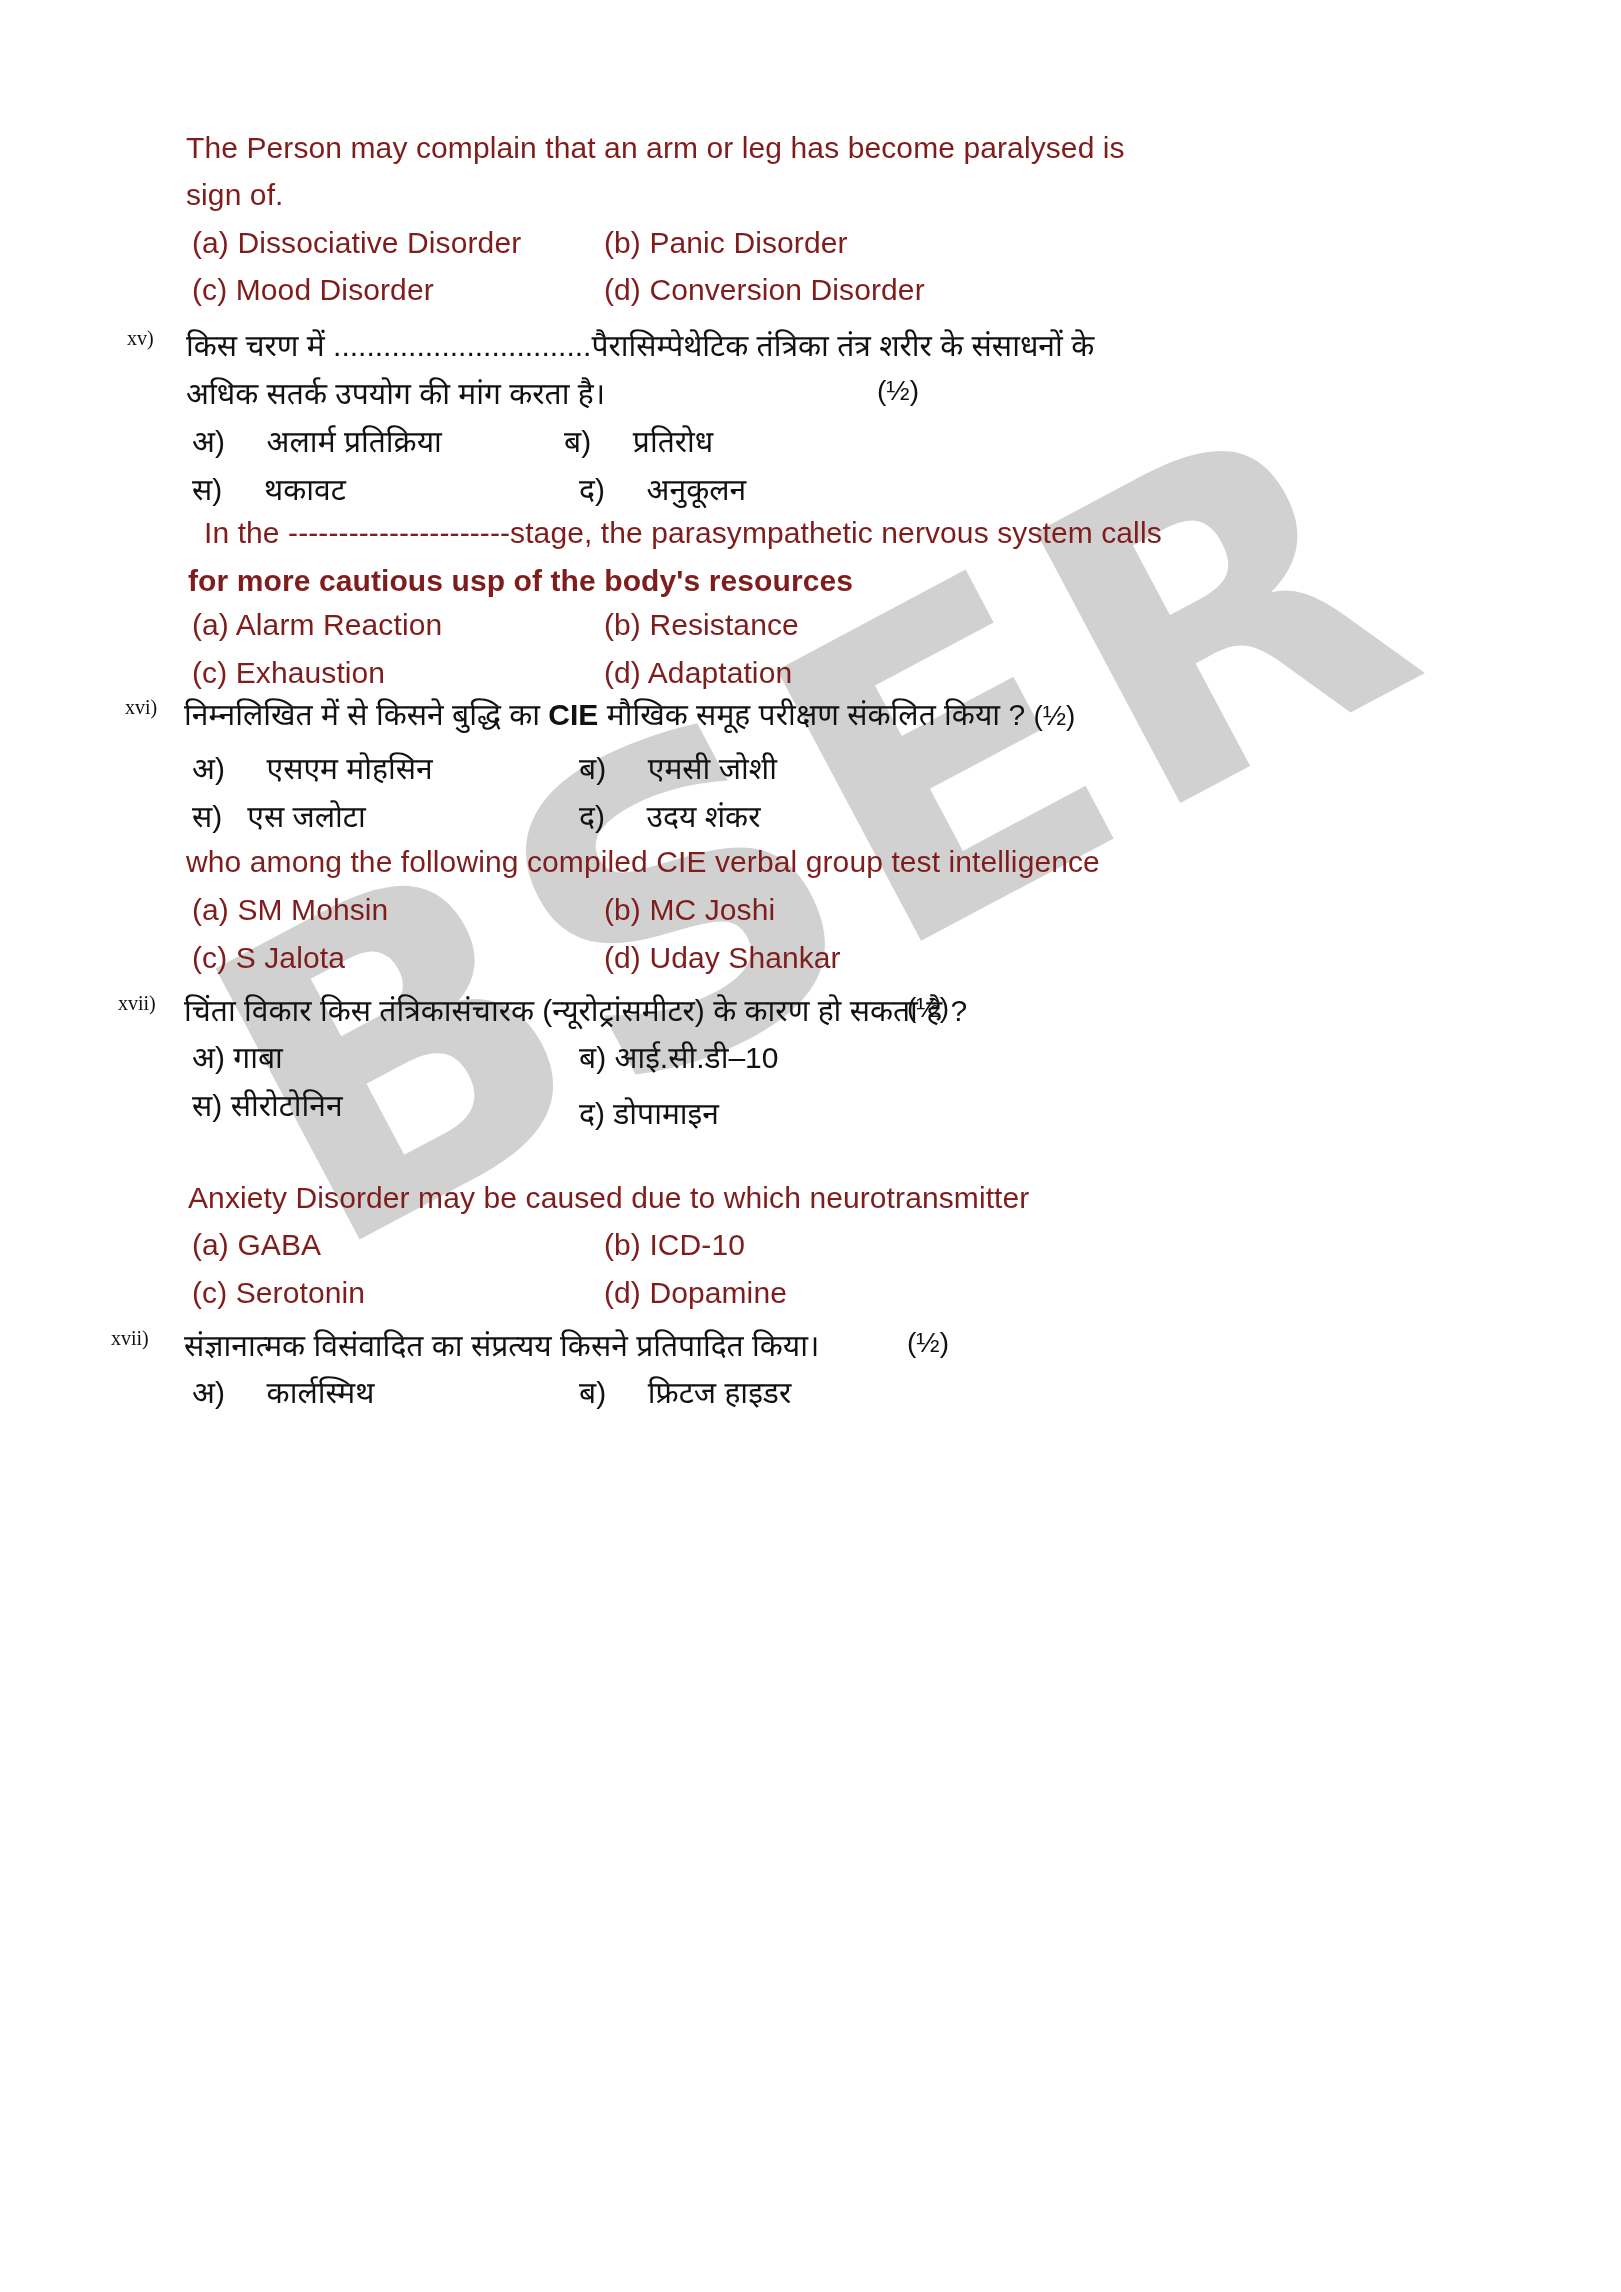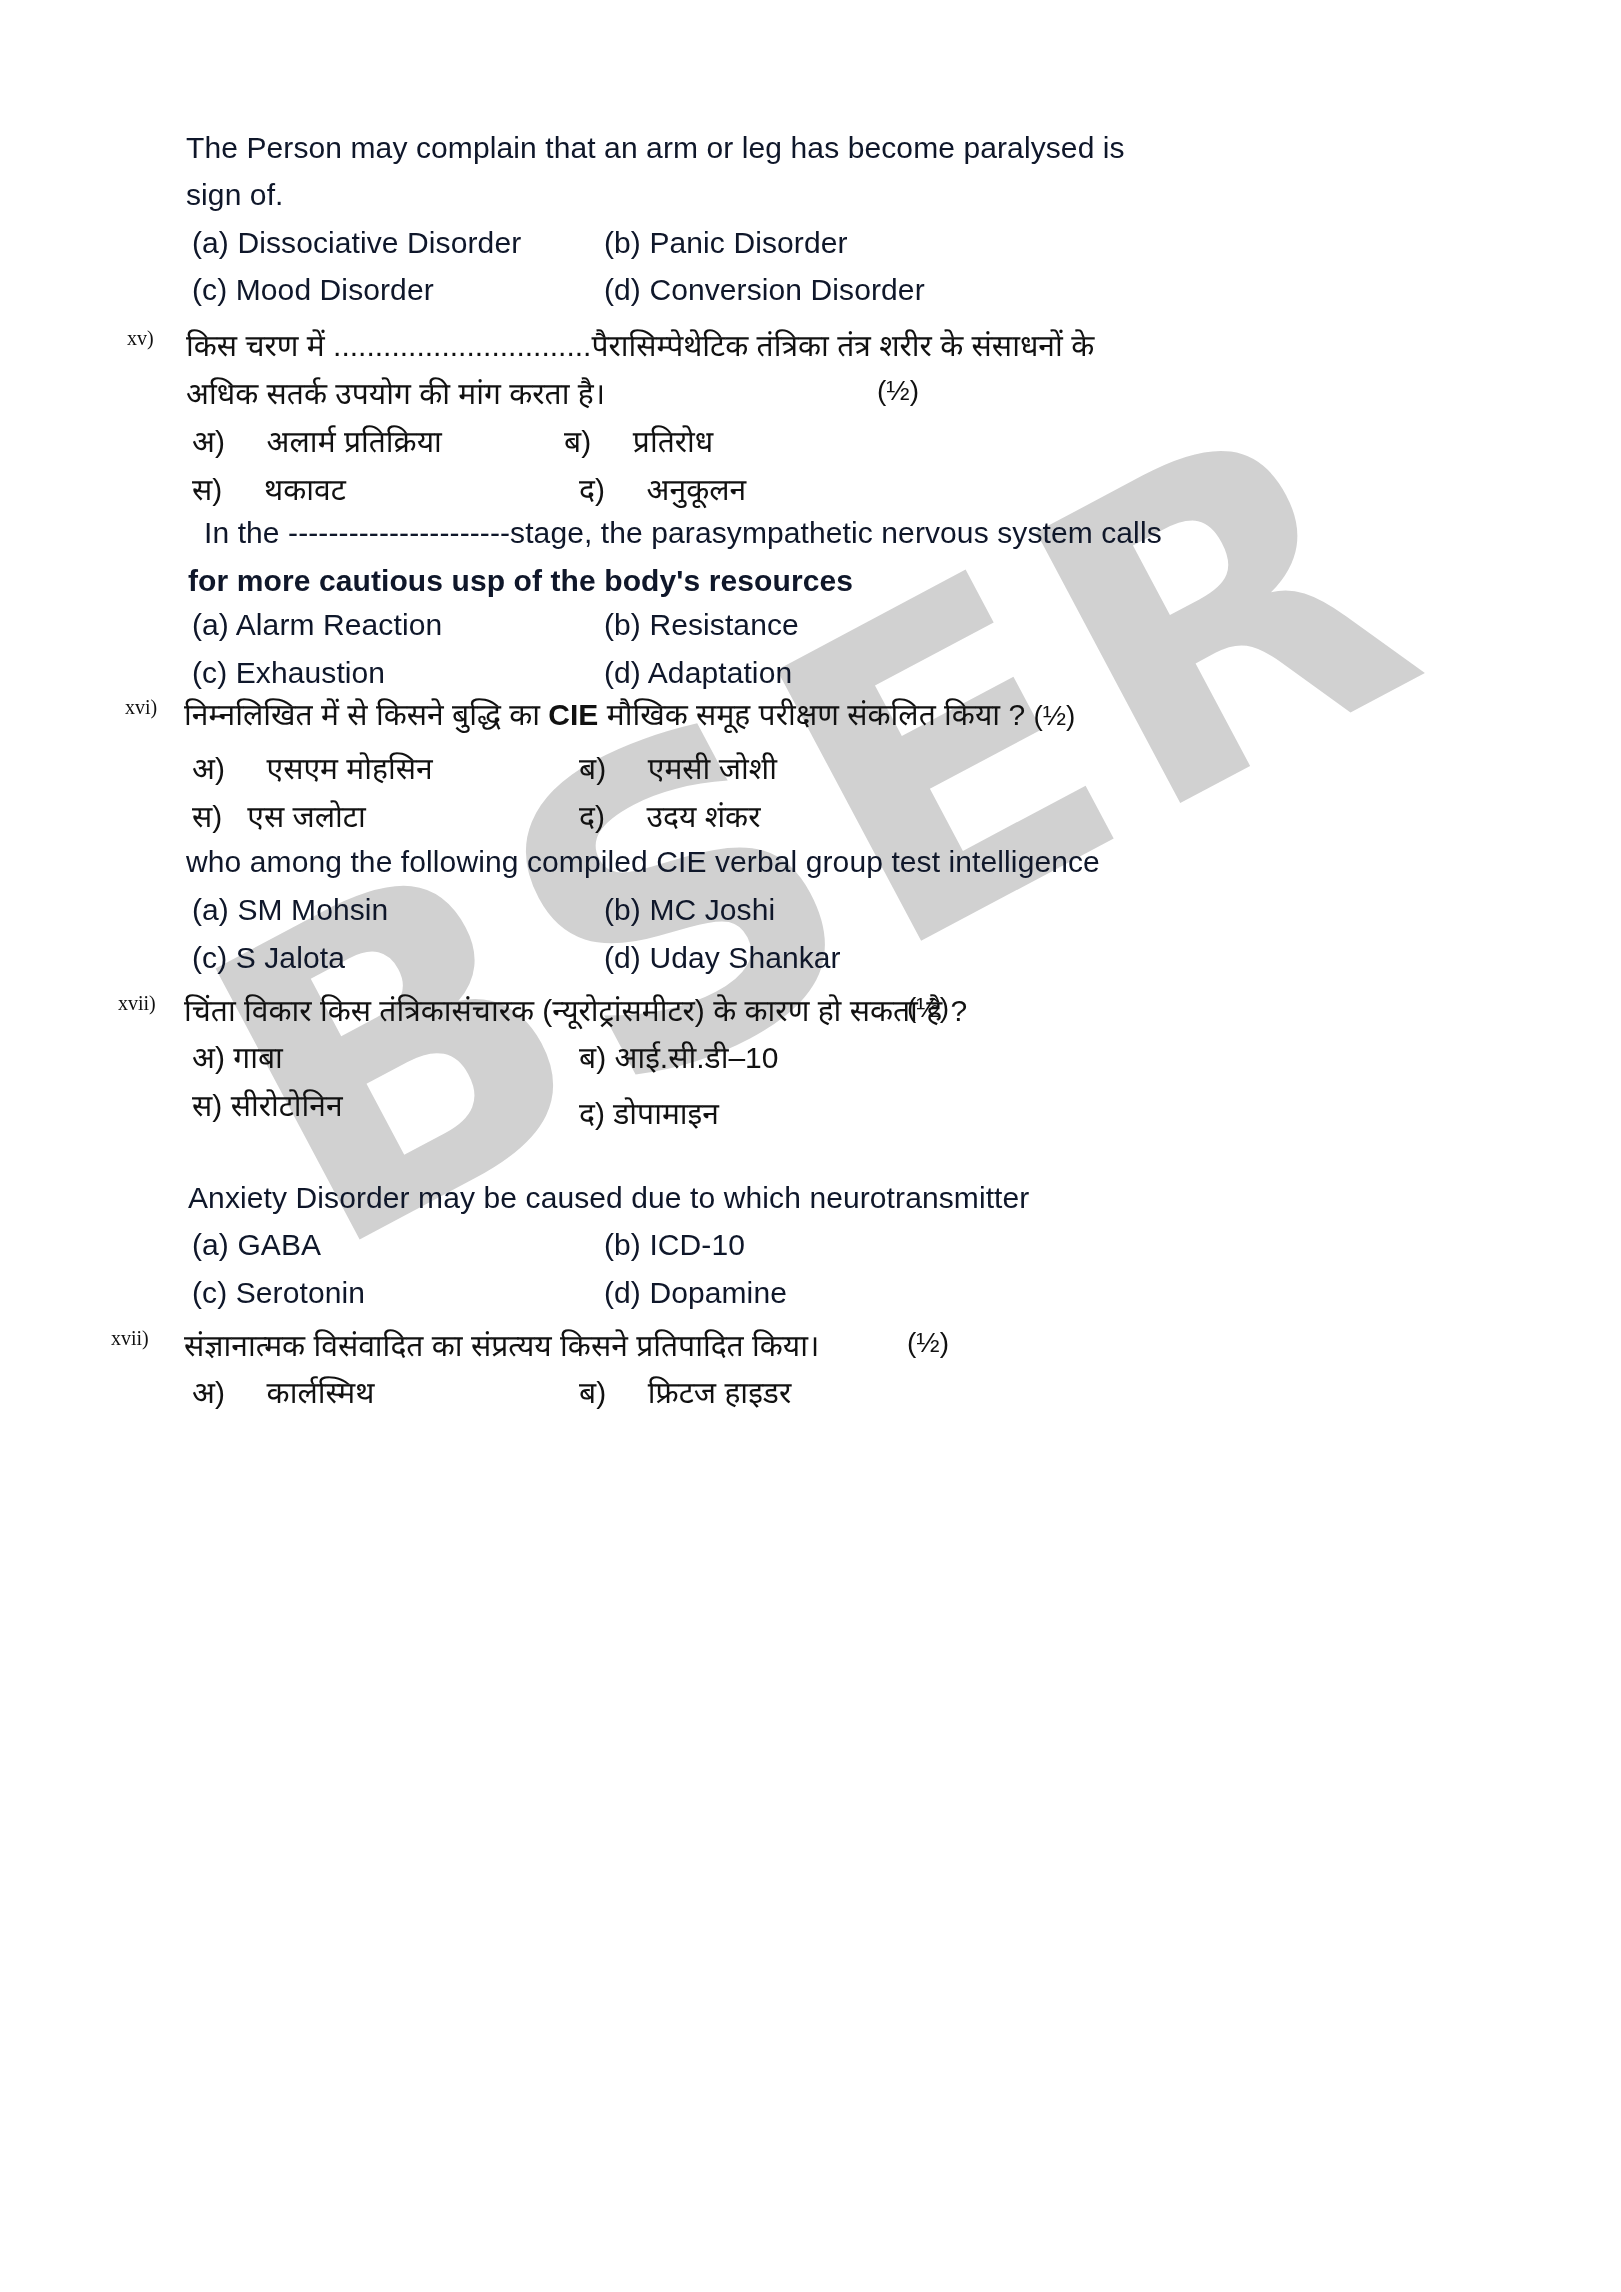--- a/index.html
+++ b/index.html
@@ -64,21 +64,21 @@
   
   .line {
     position: absolute;
     white-space: nowrap;
   }
 
   .en {
     font-family: "Liberation Sans", sans-serif;
     font-size: 30px;
     font-weight: 400;
-    color: #0f172a;
+    color: #7f1d1d;
     letter-spacing: 0.1px;
   }
   .hi {
     font-family: "Liberation Sans", sans-serif;
     font-size: 30px;
     font-weight: 400;
     color: #111;
   }
 
   .qnum {

